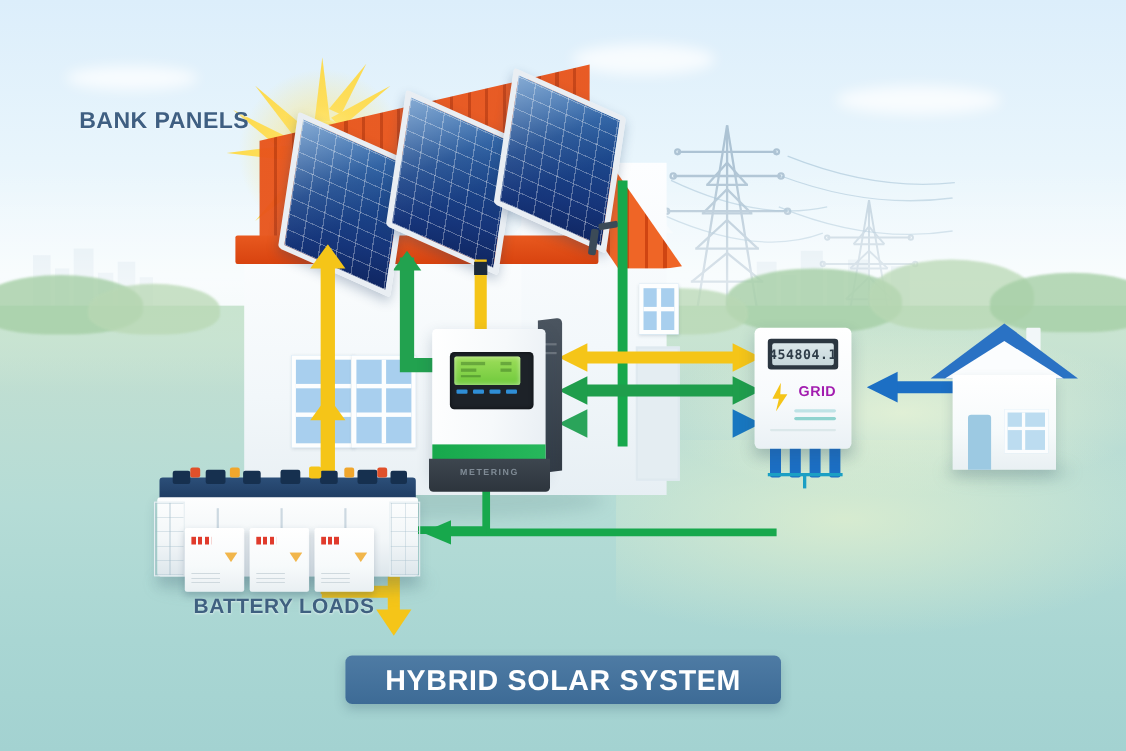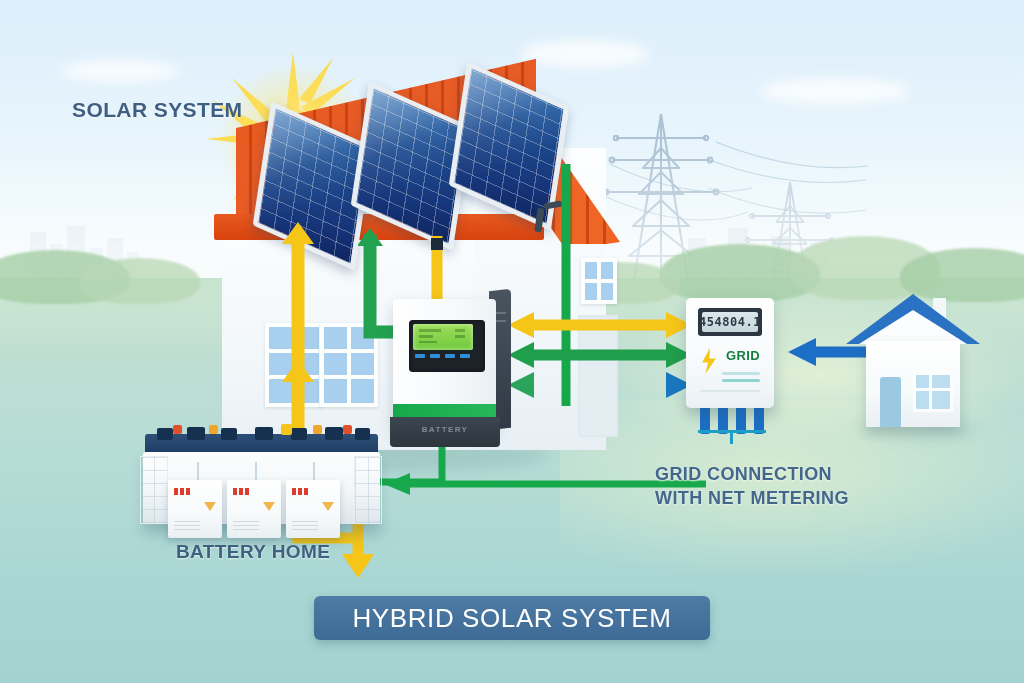--- a/index.html
+++ b/index.html
@@ -248,21 +248,21 @@
     font-size:12px;font-weight:bold;color:#2e3c48;letter-spacing:.5px;
   }
   .meter-bolt{
     position:absolute;left:700px;top:348px;width:18px;height:26px;
     background:#f5c518;
     clip-path:polygon(55% 0,12% 56%,45% 56%,30% 100%,88% 40%,52% 40%);
     filter:drop-shadow(0 1px 1px rgba(0,0,0,.12));
   }
   .meter-grid-txt{
     position:absolute;left:726px;top:348px;
-    font-size:13px;font-weight:bold;color:#15803d;letter-spacing:.4px;
+    font-size:13px;font-weight:bold;color:#a21caf;letter-spacing:.4px;
   }
   .meter-stripe{
     position:absolute;background:#bfe3e6;height:3px;border-radius:2px;
   }
   .meter-stripe.g{background:#8fd3cf;}
   .conduit{position:absolute;background:#1c6fc4;border-radius:0 0 2px 2px;}
   .conduit-bar{position:absolute;background:#1b9fc4;height:3px;}
   .conduit-stem{position:absolute;background:#1b9fc4;width:3px;}
 
   
@@ -309,21 +309,21 @@
   #lbl-home{left:849px;top:440px;font-size:20px;color:#1f6b4a;}
 
   .title-bar{
     position:absolute;left:314px;top:596px;width:396px;height:44px;
     background:linear-gradient(180deg,#4e7ba4 0%,#3d6b96 100%);
     border-radius:6px;
     display:flex;align-items:center;justify-content:center;
     box-shadow:0 4px 10px rgba(40,70,95,.25);
   }
   .title-bar span{
-    color:#ffffff;font-size:26px;font-weight:normal;letter-spacing:.6px;
+    color:#ffffff;font-size:26px;font-weight:bold;letter-spacing:.6px;
   }
 
   .shadow{
     position:absolute;border-radius:50%;
     background:rgba(70,110,120,.16);filter:blur(7px);
   }
 </style>
 </head>
 <body>
 
@@ -552,21 +552,21 @@
     <i style="left:6px;top:17px;width:18px;height:2px;"></i>
     <i style="left:42px;top:5px;width:10px;height:3px;"></i>
     <i style="left:42px;top:11px;width:10px;height:3px;"></i>
   </div>
   <div class="inv-btn" style="left:415px;top:354px;width:10px;"></div>
   <div class="inv-btn" style="left:430px;top:354px;width:10px;"></div>
   <div class="inv-btn" style="left:445px;top:354px;width:10px;"></div>
   <div class="inv-btn" style="left:460px;top:354px;width:10px;"></div>
   <div class="inv-green"></div>
   <div class="inv-base"></div>
-  <div class="inv-base-txt">BATTERY</div>
+  <div class="inv-base-txt">METERING</div>
 
   <div class="shadow" style="left:140px;top:518px;width:250px;height:24px;"></div>
   <div class="bat-top">
     <div class="bat-cap" style="left:12px;top:-6px;width:16px;height:12px;"></div>
     <div class="bat-cap" style="left:42px;top:-7px;width:18px;height:13px;"></div>
     <div class="bat-cap" style="left:76px;top:-6px;width:16px;height:12px;"></div>
     <div class="bat-cap" style="left:110px;top:-7px;width:18px;height:13px;"></div>
     <div class="bat-cap" style="left:146px;top:-6px;width:16px;height:12px;"></div>
     <div class="bat-cap" style="left:180px;top:-7px;width:18px;height:13px;"></div>
     <div class="bat-cap" style="left:210px;top:-6px;width:15px;height:12px;"></div>
@@ -623,22 +623,20 @@
   <div class="sh-chim"></div>
   <div class="sh-roof"></div>
   <div class="sh-roof-inner"></div>
   <div class="sh-body"></div>
   <div class="sh-door"></div>
   <div class="sh-win">
     <div style="position:absolute;left:13px;top:0;bottom:0;width:3px;background:#fbfdfe;"></div>
     <div style="position:absolute;left:0;right:0;top:13px;height:3px;background:#fbfdfe;"></div>
   </div>
 
-  <div class="label" id="lbl-solar">SOLAR SYSTEM</div>
-  <div class="label" id="lbl-battery">BATTERY HOME</div>
-  <div class="label" id="lbl-grid">GRID CONNECTION
-WITH NET METERING</div>
+  <div class="label" id="lbl-solar">BANK PANELS</div>
+  <div class="label" id="lbl-battery">BATTERY LOADS</div>
 
   <div class="title-bar">
     <span>HYBRID SOLAR SYSTEM</span>
   </div>
 
 </div>
 
 </body></html>

